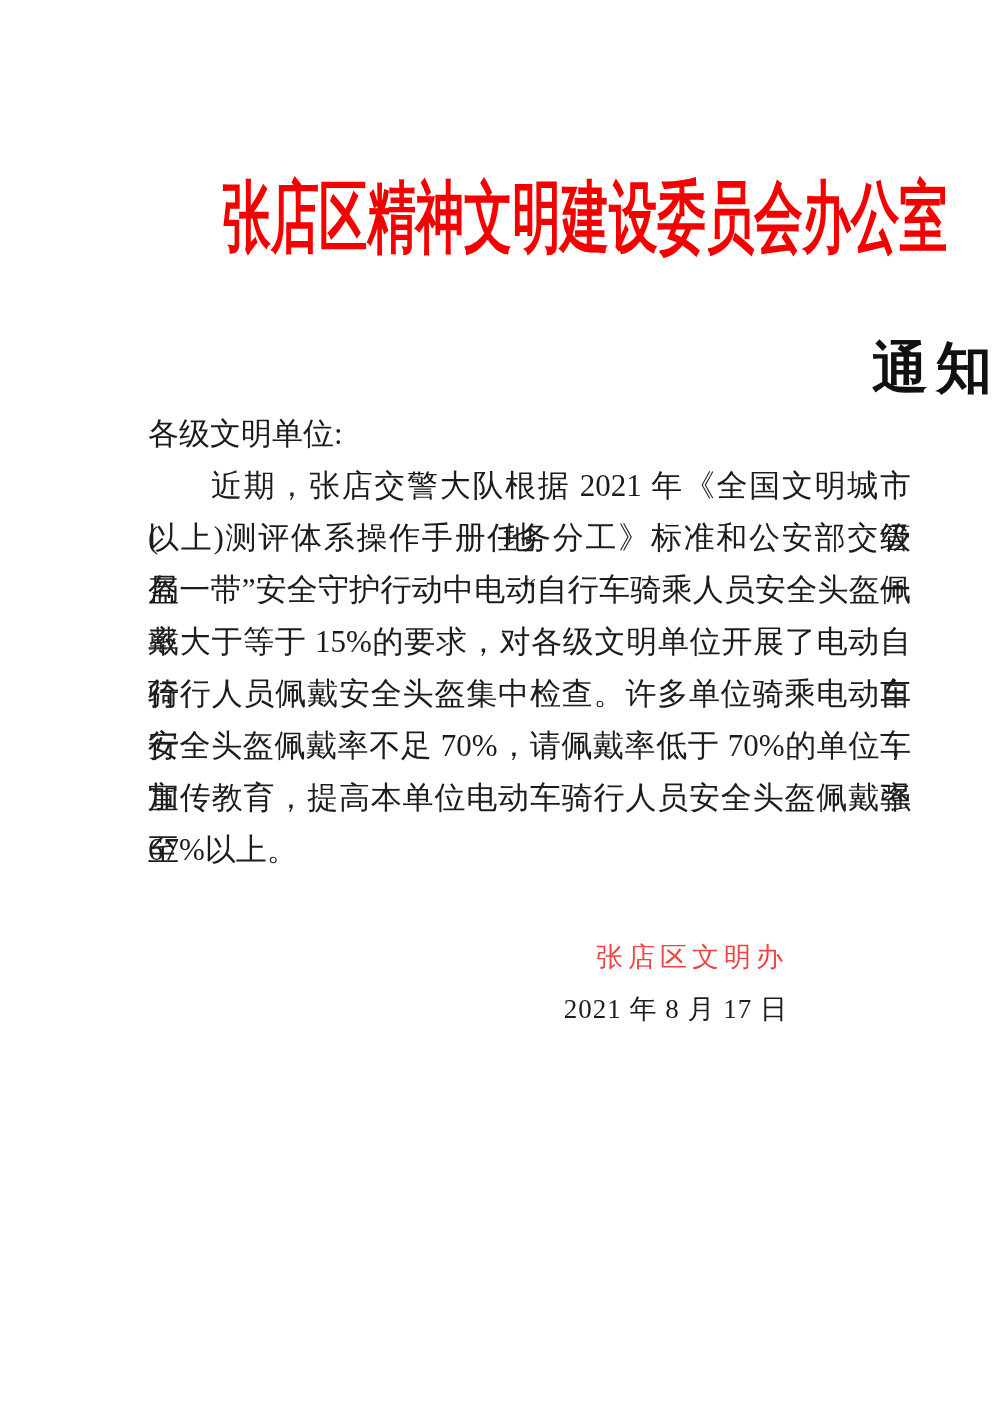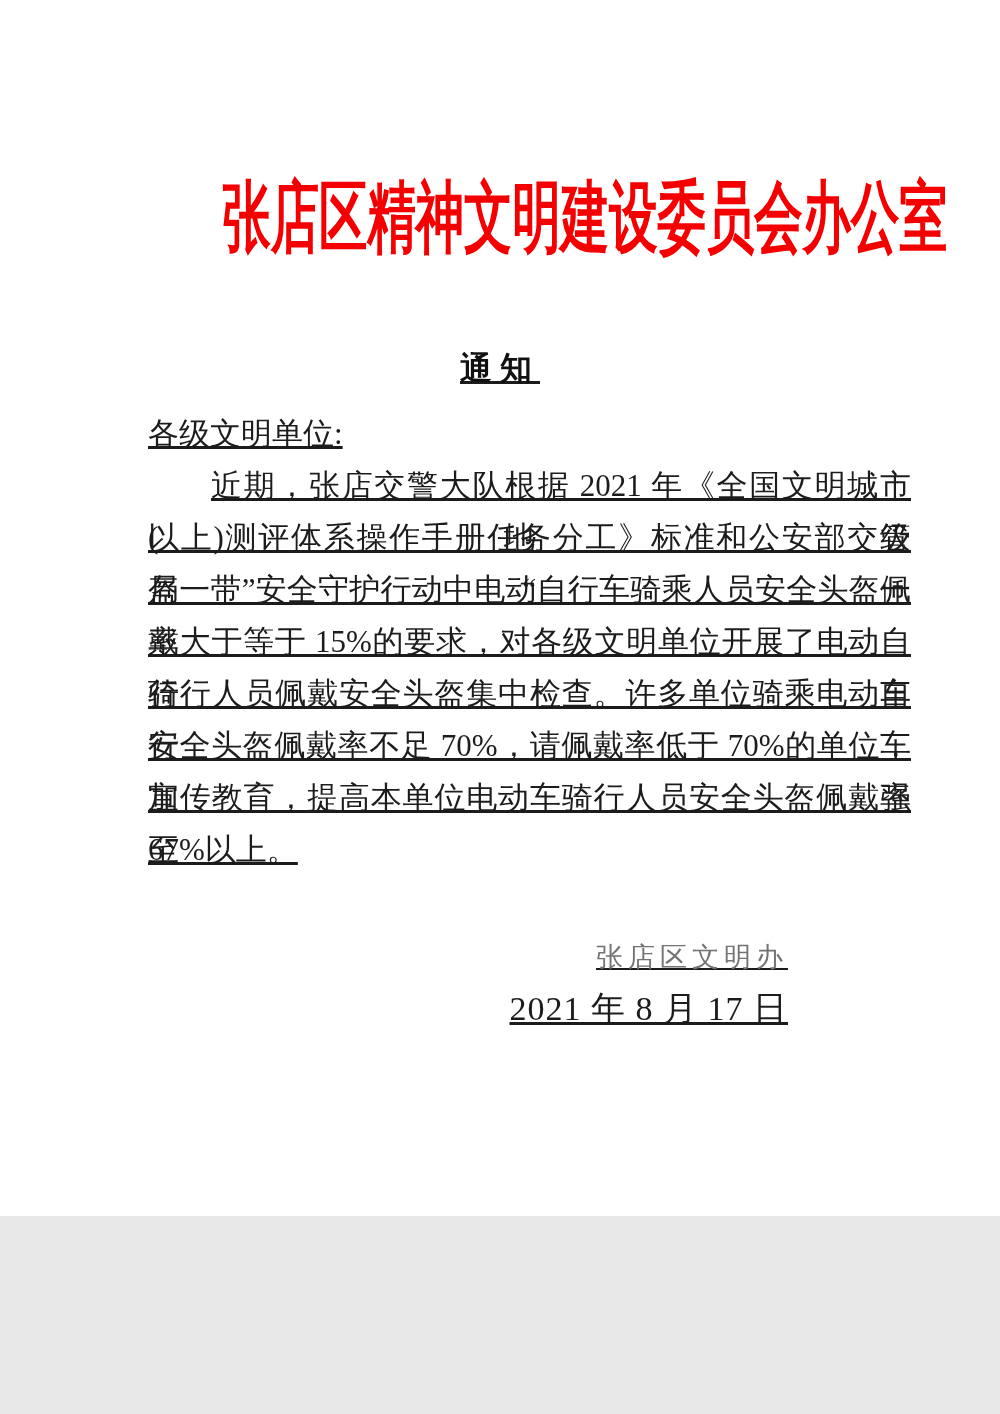--- a/index.html
+++ b/index.html
@@ -2,26 +2,25 @@
 <html><head>
 <meta charset="utf-8">
 <style>
   * { margin: 0; padding: 0; box-sizing: border-box; }
   html, body { background: #e8e8e8; }
   body { font-family: "Liberation Serif", "DejaVu Serif", serif; }
 
   .page {
     position: relative;
     width: 1000px;
-    height: 1216px;
+    height: 1414px;
     margin: 0 auto;
     background: #ffffff;
     overflow: hidden;
     color: #1c1c1c;
-    text-decoration: underline;
   }
 
   
   .letterhead {
     margin-top: 170px;
     height: 96px;
     text-align: center;
     overflow: visible;
   }
   .letterhead-text {
@@ -34,22 +33,22 @@
     letter-spacing: 0;
     transform: scaleX(0.62);
     transform-origin: 50% 50%;
   }
 
   
   .doc-title {
     margin-top: 72px;
     height: 60px;
     line-height: 60px;
-    text-align: center;
-    font-size: 32px;
+    text-align: right;
+    font-size: 56px;
     font-weight: 700;
     letter-spacing: 8px;
     color: #111111;
   }
 
   
   .body-block {
     margin: 10px 89px 0 148px; 
   }
   .line {
@@ -72,24 +71,24 @@
   
   .signature {
     margin-top: 55px;
     text-align: right;
     padding-right: 212px;
   }
   .sig-name {
     font-size: 27px;
     line-height: 52px;
     letter-spacing: 5px;
-    color: #737373;
+    color: #ef4444;
   }
   .sig-date {
-    font-size: 34px;
+    font-size: 27px;
     line-height: 52px;
     letter-spacing: 1px;
     color: #1c1c1c;
   }
 </style>
 </head>
 <body>
 
 <div class="page">
 

